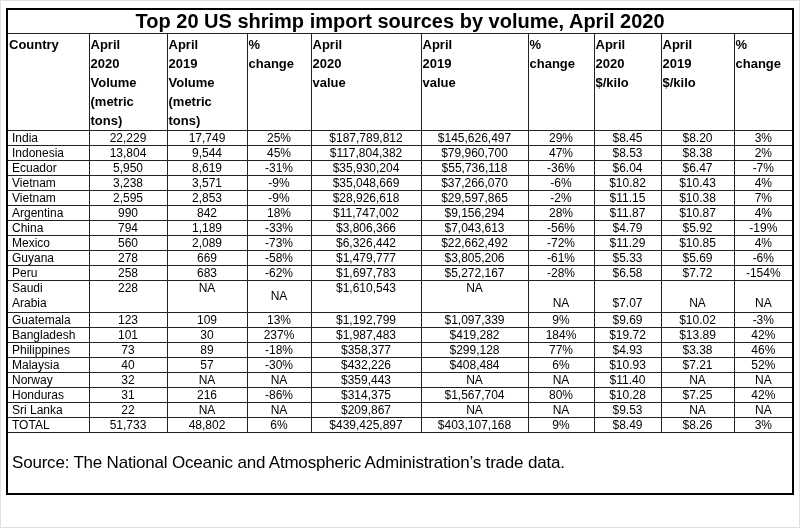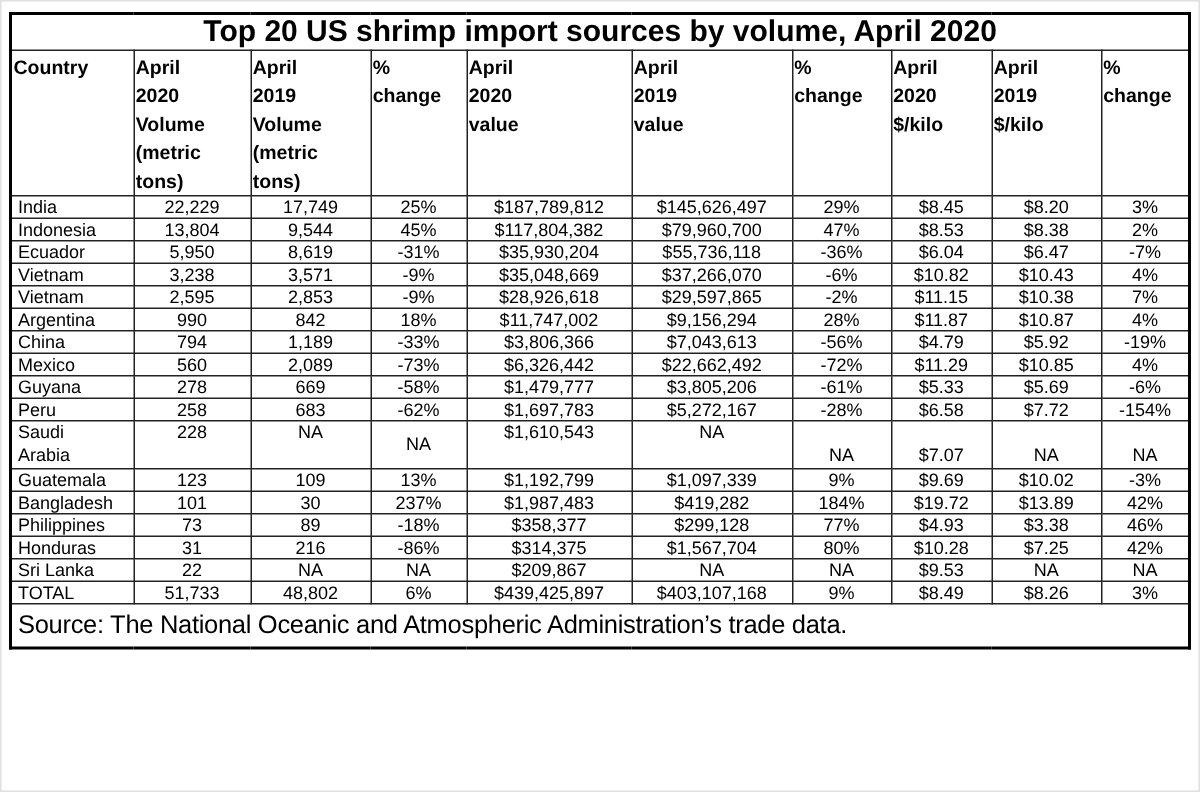--- a/index.html
+++ b/index.html
@@ -69,21 +69,21 @@
   tr.tall-row td { vertical-align: top; line-height: 15px; }
   tr.tall-row td.t3 { vertical-align: middle; }
   tr.tall-row td.t6,
   tr.tall-row td.t7,
   tr.tall-row td.t8,
   tr.tall-row td.t9 { vertical-align: bottom; padding-bottom: 1px; }
   td.source-cell {
     height: 27px;
     font-size: 17px;
     text-align: left;
-    padding: 4px 4px;
+    padding: 20px 4px;
     letter-spacing: -0.2px;
     vertical-align: middle;
   }
 </style>
 </head>
 <body>
 
 <div class="page">
   <table class="shrimp">
     <colgroup>
@@ -298,20 +298,44 @@
           <td class="c-num">89</td>
           <td class="c-num">-18%</td>
           <td class="c-num">$358,377</td>
           <td class="c-num">$299,128</td>
           <td class="c-num">77%</td>
           <td class="c-num">$4.93</td>
           <td class="c-num">$3.38</td>
           <td class="c-num">46%</td>
         </tr>
         <tr>
+          <td class="c-country">Malaysia</td>
+          <td class="c-num">40</td>
+          <td class="c-num">57</td>
+          <td class="c-num">-30%</td>
+          <td class="c-num">$432,226</td>
+          <td class="c-num">$408,484</td>
+          <td class="c-num">6%</td>
+          <td class="c-num">$10.93</td>
+          <td class="c-num">$7.21</td>
+          <td class="c-num">52%</td>
+        </tr>
+        <tr>
+          <td class="c-country">Norway</td>
+          <td class="c-num">32</td>
+          <td class="c-num">NA</td>
+          <td class="c-num">NA</td>
+          <td class="c-num">$359,443</td>
+          <td class="c-num">NA</td>
+          <td class="c-num">NA</td>
+          <td class="c-num">$11.40</td>
+          <td class="c-num">NA</td>
+          <td class="c-num">NA</td>
+        </tr>
+        <tr>
           <td class="c-country">Honduras</td>
           <td class="c-num">31</td>
           <td class="c-num">216</td>
           <td class="c-num">-86%</td>
           <td class="c-num">$314,375</td>
           <td class="c-num">$1,567,704</td>
           <td class="c-num">80%</td>
           <td class="c-num">$10.28</td>
           <td class="c-num">$7.25</td>
           <td class="c-num">42%</td>

